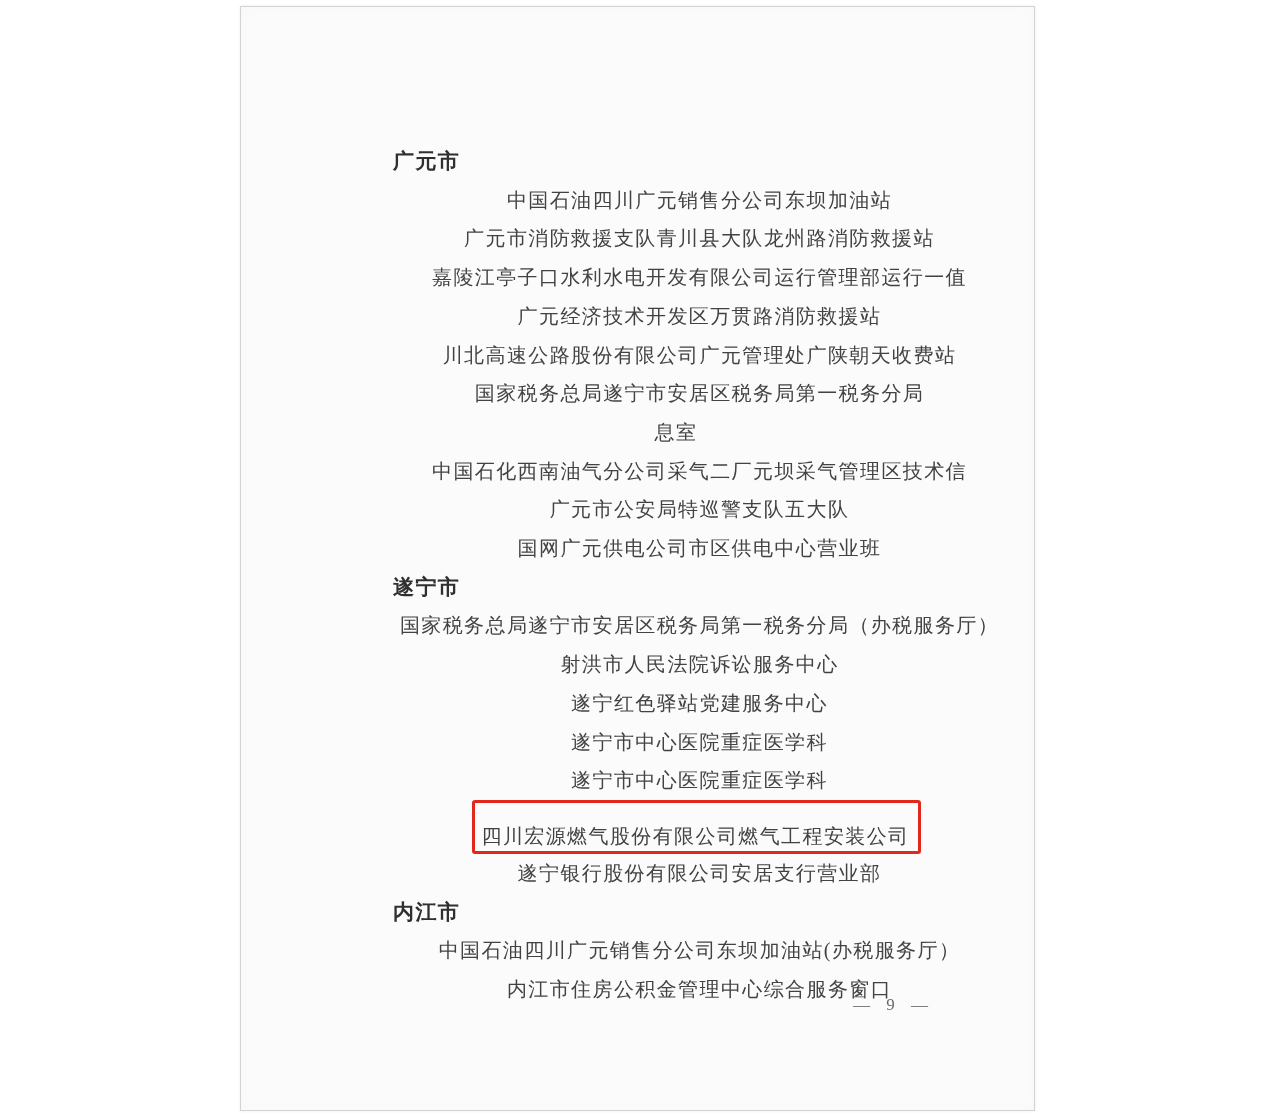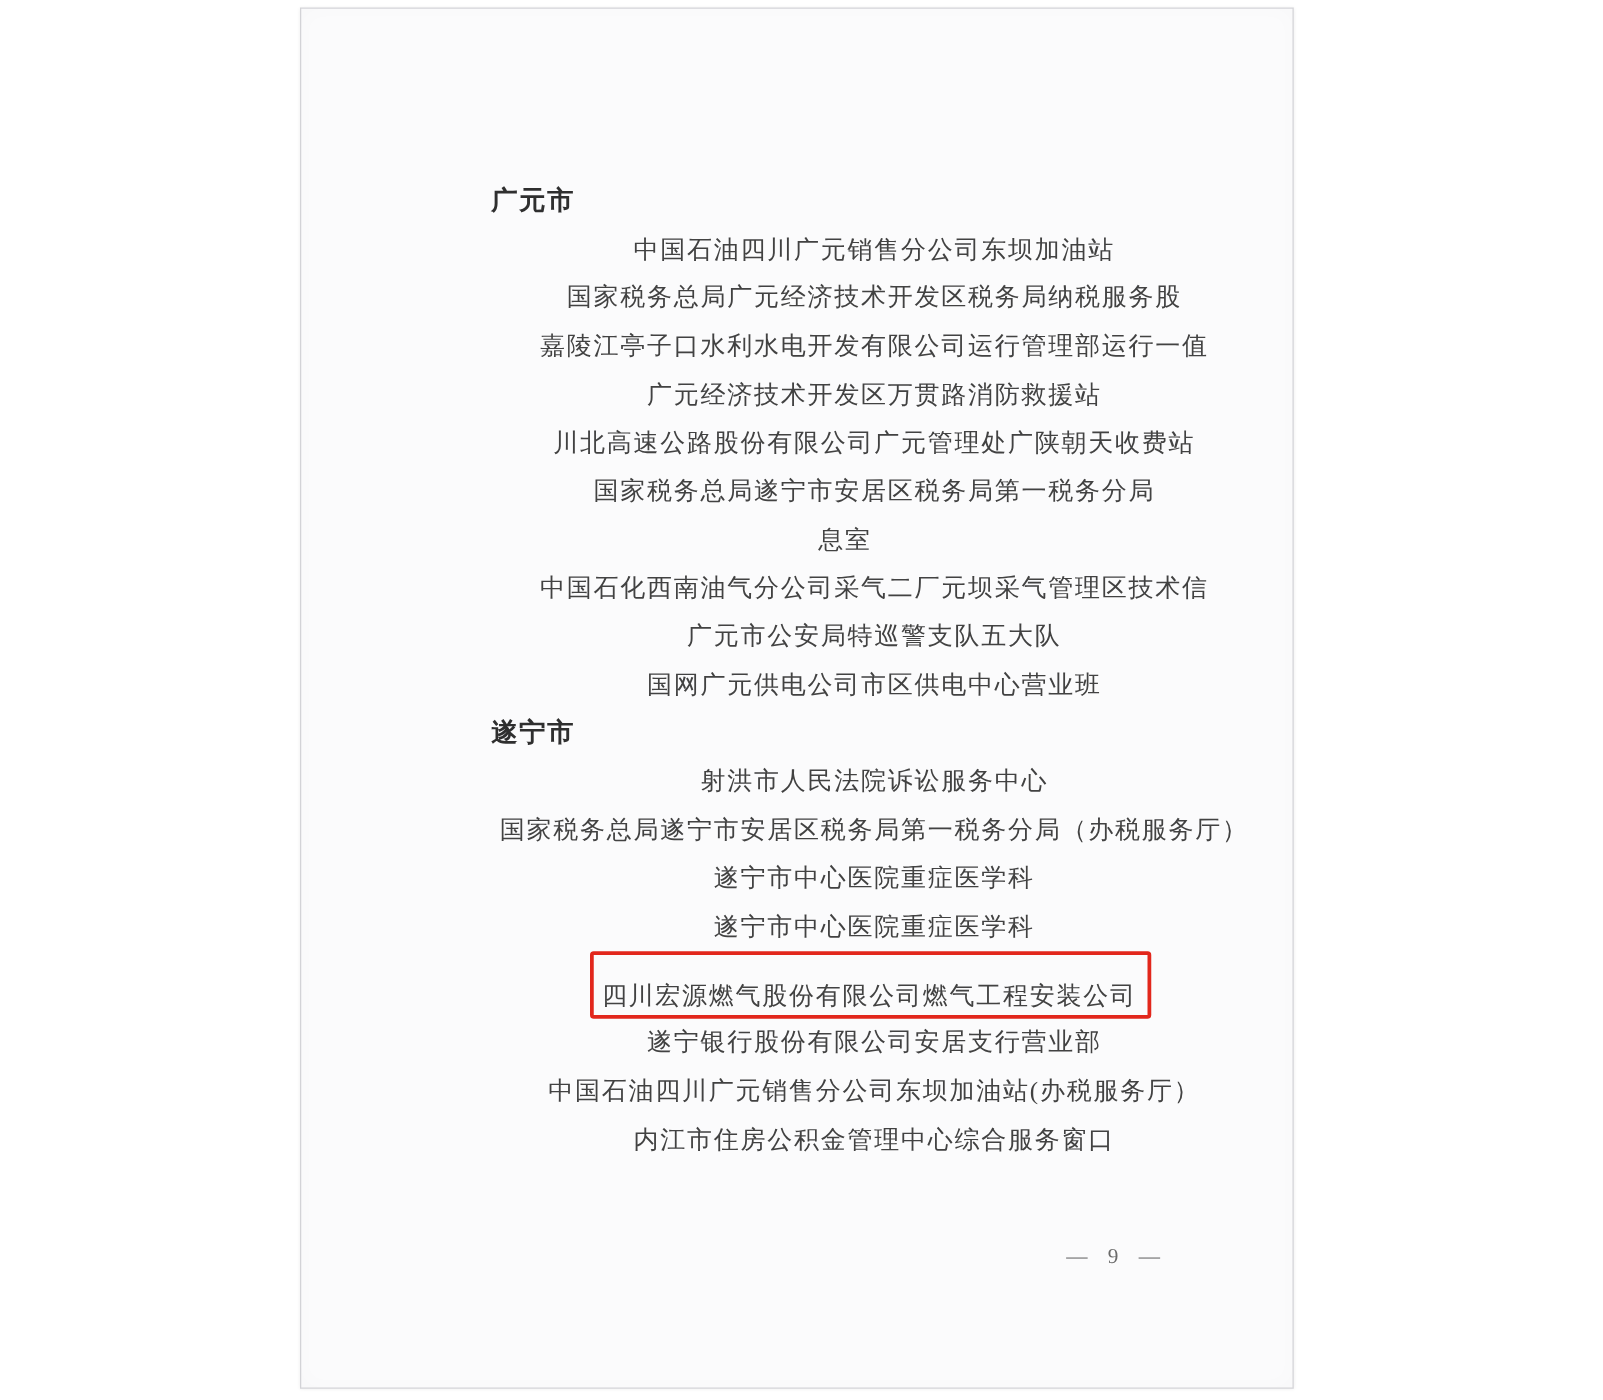--- a/index.html
+++ b/index.html
@@ -70,34 +70,36 @@
   }
 </style>
 </head>
 <body>
 
 <div class="stage">
   <div class="page">
     <div class="doc" id="doc-body">
         <div class="city-header">广元市</div>
         <div class="para">中国石油四川广元销售分公司东坝加油站</div>
-        <div class="para">国家税务总局广元经济技术开发区税务局纳税服务股</div>
+        <div class="para">广元市消防救援支队青川县大队龙州路消防救援站</div>
         <div class="para">嘉陵江亭子口水利水电开发有限公司运行管理部运行一值</div>
         <div class="para">广元经济技术开发区万贯路消防救援站</div>
         <div class="para">川北高速公路股份有限公司广元管理处广陕朝天收费站</div>
         <div class="para">国家税务总局遂宁市安居区税务局第一税务分局</div>
         <div class="para cont">息室</div>
         <div class="para">中国石化西南油气分公司采气二厂元坝采气管理区技术信</div>
         <div class="para">广元市公安局特巡警支队五大队</div>
         <div class="para">国网广元供电公司市区供电中心营业班</div>
         <div class="city-header">遂宁市</div>
+        <div class="para">国家税务总局遂宁市安居区税务局第一税务分局（办税服务厅）</div>
         <div class="para">射洪市人民法院诉讼服务中心</div>
-        <div class="para">国家税务总局遂宁市安居区税务局第一税务分局（办税服务厅）</div>
+        <div class="para">遂宁红色驿站党建服务中心</div>
         <div class="para">遂宁市中心医院重症医学科</div>
         <div class="para">遂宁市中心医院重症医学科</div>
         <div class="para boxed"><span class="hl">四川宏源燃气股份有限公司燃气工程安装公司</span></div>
         <div class="para">遂宁银行股份有限公司安居支行营业部</div>
+        <div class="city-header">内江市</div>
         <div class="para">中国石油四川广元销售分公司东坝加油站(办税服务厅）</div>
         <div class="para">内江市住房公积金管理中心综合服务窗口</div>
       </div>
     <div class="page-number">— 9 —</div>
   </div>
 </div>
 
 </body></html>

